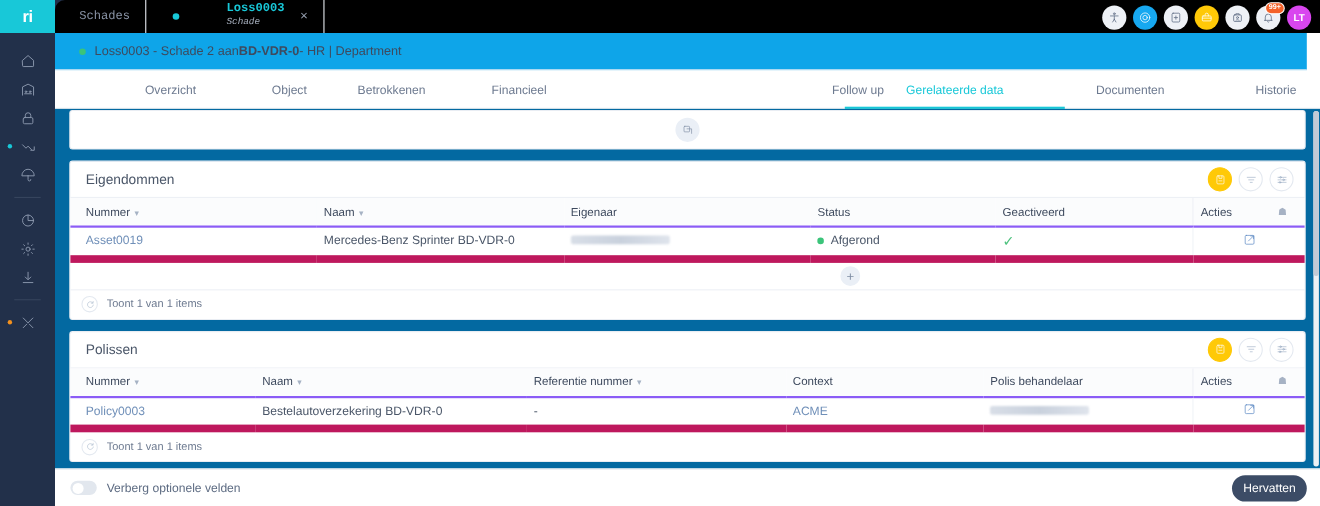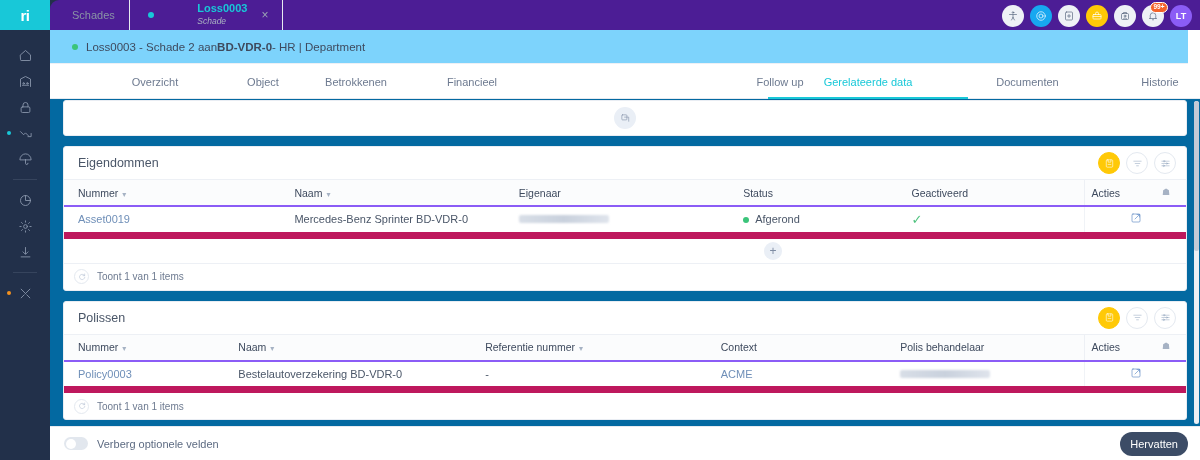--- a/index.html
+++ b/index.html
@@ -36,21 +36,21 @@
   }
   .rail-sep { height: 1px; background: #36445d; margin: 7px 13px; }
 
   
   #tabstrip {
     position: absolute; left: 50px; top: 0; width: 1150px; height: 30px;
     background: #22304a;
   }
   #tabstrip-inner {
     position: absolute; left: 0; top: 0; right: 0; height: 30px;
-    background: #4c1d95; border-top-left-radius: 9px;
+    background: #000000; border-top-left-radius: 9px; font-family: Liberation Mono, monospace;
   }
   .tab {
     height: 30px; display: inline-flex; align-items: center;
     padding: 0 14px; font-size: 11px; color: #8a94a6;
     border-right: 1px solid #e6eaf0; vertical-align: top;
   }
   .tab.first { padding-left: 22px; }
   .tab.active { color: #18c8d8; }
   .tab .tdot {
     width: 6px; height: 6px; border-radius: 50%;
@@ -71,33 +71,33 @@
     display: flex; align-items: center; justify-content: center;
     background: #eef1f6; position: relative;
   }
   .tic svg { width: 12px; height: 12px; fill: none; stroke: #5d6b82;
              stroke-width: 1.4; stroke-linecap: round; stroke-linejoin: round; }
   .tic.blue { background: #17a8f0; }
   .tic.blue svg { stroke: #ffffff; }
   .tic.yellow { background: #ffc907; }
   .tic.yellow svg { stroke: #ffffff; }
   .tic.avatar {
-    background: #8b5cf6; color: #fff; font-size: 9px; font-weight: bold;
+    background: #d946ef; color: #fff; font-size: 9px; font-weight: bold;
   }
   .badge {
     position: absolute; top: -3px; right: -4px;
     background: #f4622a; color: #fff; font-size: 6.5px; font-weight: bold;
     border-radius: 7px; padding: 1px 2.5px; line-height: 1;
     border: 1px solid #fff;
   }
 
   
   #crumb {
     position: absolute; left: 50px; top: 30px; right: 12px; height: 34px;
-    background: #7dd3fc; border-bottom: 1px solid #edf0f5;
+    background: #0ea5e9; border-bottom: 1px solid #edf0f5;
     display: flex; align-items: center; padding-left: 22px;
     font-size: 11.5px; color: #3e4a5e;
   }
   #crumb .cdot { width: 6px; height: 6px; border-radius: 50%;
                  background: #3bc47a; margin-right: 8px; }
   #crumb .bold { font-weight: bold; }
 
   
   #navtabs {
     position: absolute; left: 50px; top: 64px; right: 0; height: 35px;

